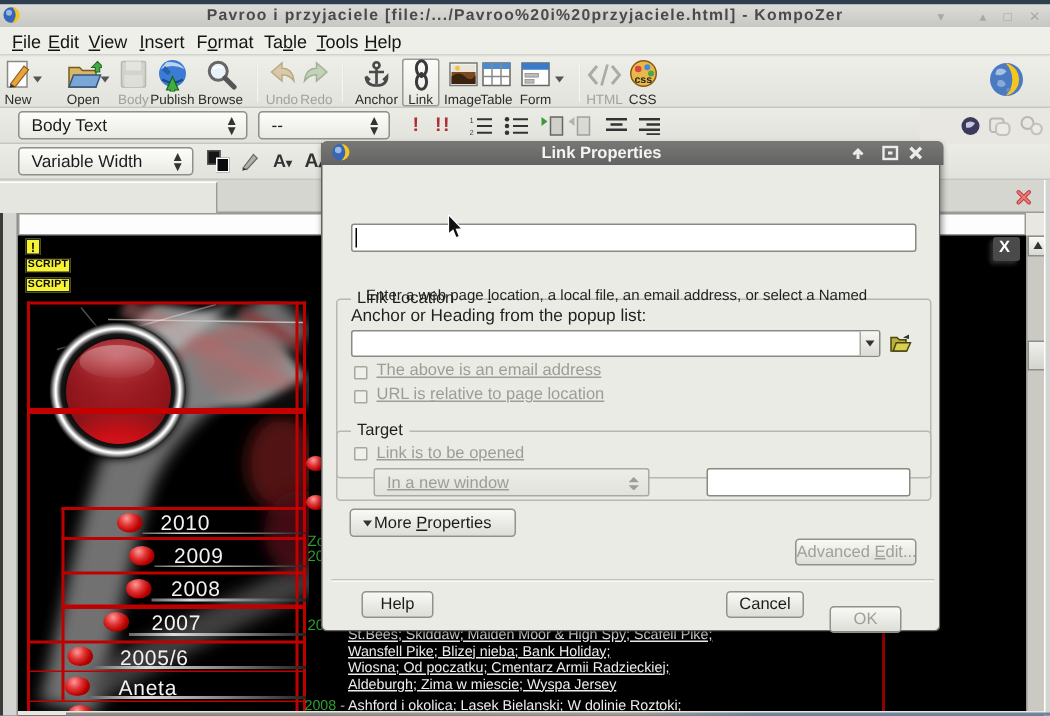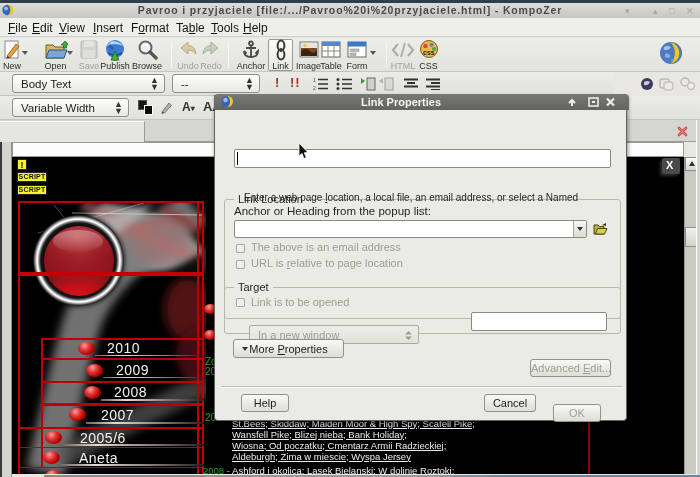--- a/index.html
+++ b/index.html
@@ -67,21 +67,21 @@
 #dtitle { position:absolute; left:-1px; top:-1px; width:415px; height:16px;
   background:linear-gradient(#787876,#636361);
   border-radius:4px 4px 0 0; }
 #dtitle .t { position:absolute; left:0; width:374px; top:2px; text-align:center;
   font-size:11px; font-weight:bold; color:#f4f4f2; }
 .fr { position:absolute; left:9px; width:397px; border:1px solid #b8b8b0;
   border-radius:3px; }
 .frlbl { position:absolute; top:-7px; left:9px; background:#ebebe6; padding:0 4px;
   font-size:11px; color:#1f1f1f; }
 .dl { position:absolute; font-size:11px; color:#1f1f1f; white-space:nowrap; }
-.dd { position:absolute; font-size:11px; color:#9d9d95; white-space:nowrap; }
+.dd { position:absolute; font-size:11px; color:#9d9d95; white-space:nowrap;text-decoration:underline; }
 .inp { position:absolute; background:#fff; border:1px solid #8a8a82; border-radius:2px; }
 .btn { position:absolute; background:linear-gradient(#f8f8f5,#deded8);
   border:1px solid #92928c; border-radius:3px; font-size:11px; color:#1c1c1c;
   text-align:center; white-space:nowrap; overflow:hidden; }
 .cb { position:absolute; width:9px; height:9px; background:#efefeb;
   border:1px solid #a8a8a0; border-radius:1px; }
 
 
 .yr { position:absolute; width:17px; height:13px; border-radius:50%;
   background:radial-gradient(circle at 38% 28%, #ff9a9a 0%, #e03434 35%, #b80000 65%, #700000 100%); }
@@ -137,21 +137,21 @@
         </svg>
       <div class="lbl">Open</div>
       </div>
     <div class="drop" style="left:67px;top:13px"></div>
     <div class="ti dis" style="left:76px;width:26px">
       <svg width="20" height="22" viewBox="0 0 20 22" opacity="0.45">
           <rect x="2" y="2" width="16" height="17" rx="1" fill="#b8b8b4" stroke="#777" stroke-width="1"></rect>
           <rect x="5" y="2" width="10" height="6" fill="#dcdcd8"></rect>
           <rect x="4" y="11" width="12" height="8" fill="#d4d4d0"></rect>
         </svg>
-      <div class="lbl">Save</div>
+      <div class="lbl">Body</div>
       </div>
     <div class="ti" style="left:98px;width:34px">
       <svg width="24" height="22" viewBox="0 0 24 22">
           <circle cx="12" cy="10" r="9" fill="#3b7bd4"></circle>
           <path d="M4 7 Q 12 3, 20 7 Q 16 1.5, 8 2.5 Z" fill="#bcd4f0"></path>
           <path d="M5 14 Q 12 18, 19 14" stroke="#1d4a8a" stroke-width="1.5" fill="none"></path>
           <path d="M7 5 L11 9 L9 11 L5 8 Z" fill="#2a5ea8"></path>
           <path d="M8 21 L12 12 L16 21 L13.5 21 L13.5 22 L10.5 22 L10.5 21 Z" fill="#3fae3f" stroke="#176317" stroke-width="0.8"></path>
         </svg>
       <div class="lbl">Publish</div>
@@ -459,21 +459,21 @@
     <div class="cb" style="left:21px; top:148.5px"></div>
     <div class="dd" style="left:36px; top:146px">The above is an email address</div>
     <div class="cb" style="left:21px; top:164.5px"></div>
     <div class="dd" style="left:36px; top:162px">URL is <span style="text-decoration:underline">r</span>elative to page location</div>
 
     <div class="fr" style="top:192px; height:47px">
       <div class="frlbl">Target</div>
     </div>
     <div class="cb" style="left:21px; top:203px"></div>
     <div class="dd" style="left:36px; top:201px">Link is to be opened</div>
-    <div style="position:absolute;left:34px;top:230px;width:170px;height:19px;background:linear-gradient(#eeeee9,#e2e2dc);border:1px solid #aaaaa2;border-radius:2px">
+    <div style="position:absolute;left:34px;top:217px;width:184px;height:19px;background:linear-gradient(#eeeee9,#e2e2dc);border:1px solid #aaaaa2;border-radius:2px">
       <span class="dd" style="left:8px;top:3px">In a new window</span>
       <svg width="7" height="9" viewBox="0 0 7 9" style="position:absolute;right:6px;top:5px">
         <path d="M0 3.5 L3.5 0 L7 3.5 Z" fill="#9d9d95"></path>
         <path d="M0 5.5 L3.5 9 L7 5.5 Z" fill="#9d9d95"></path>
       </svg>
     </div>
     <div class="inp" style="left:256px; top:217px; width:136px; height:19px"></div>
 
     <div class="btn" style="left:18px; top:244px; width:111px; height:19px; line-height:18px">
       <span style="position:absolute;left:8px;top:7px;width:0;height:0;border-top:4px solid #333;border-left:3.5px solid transparent;border-right:3.5px solid transparent"></span>

